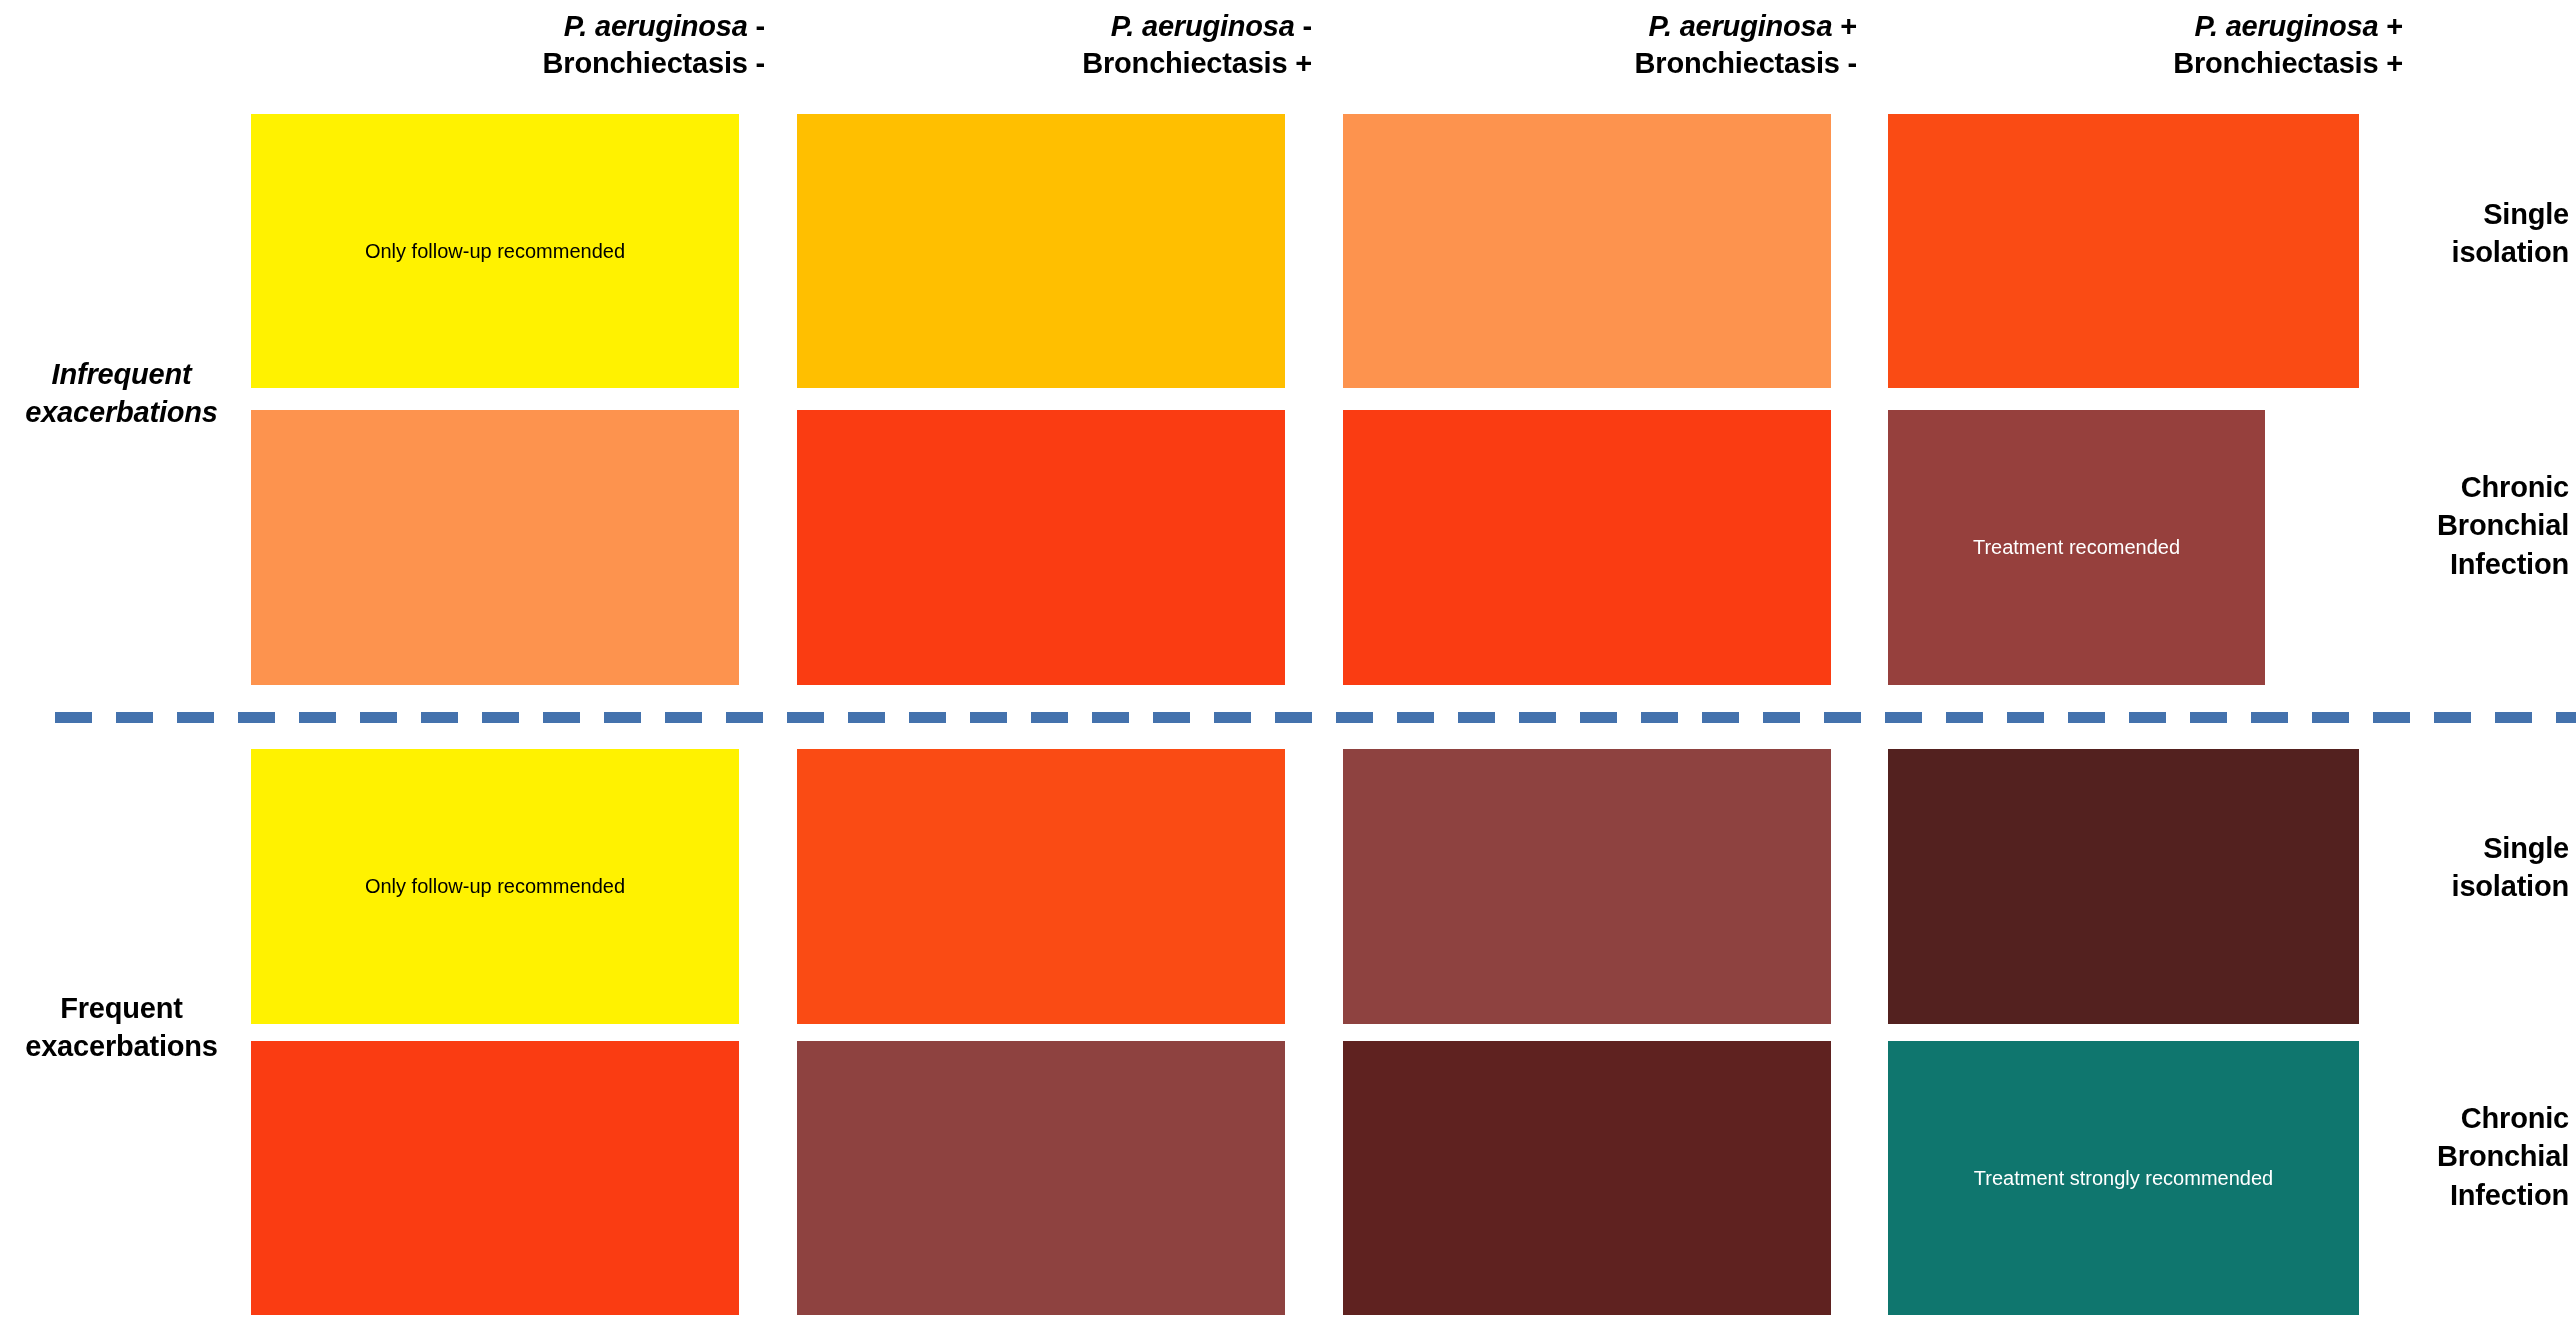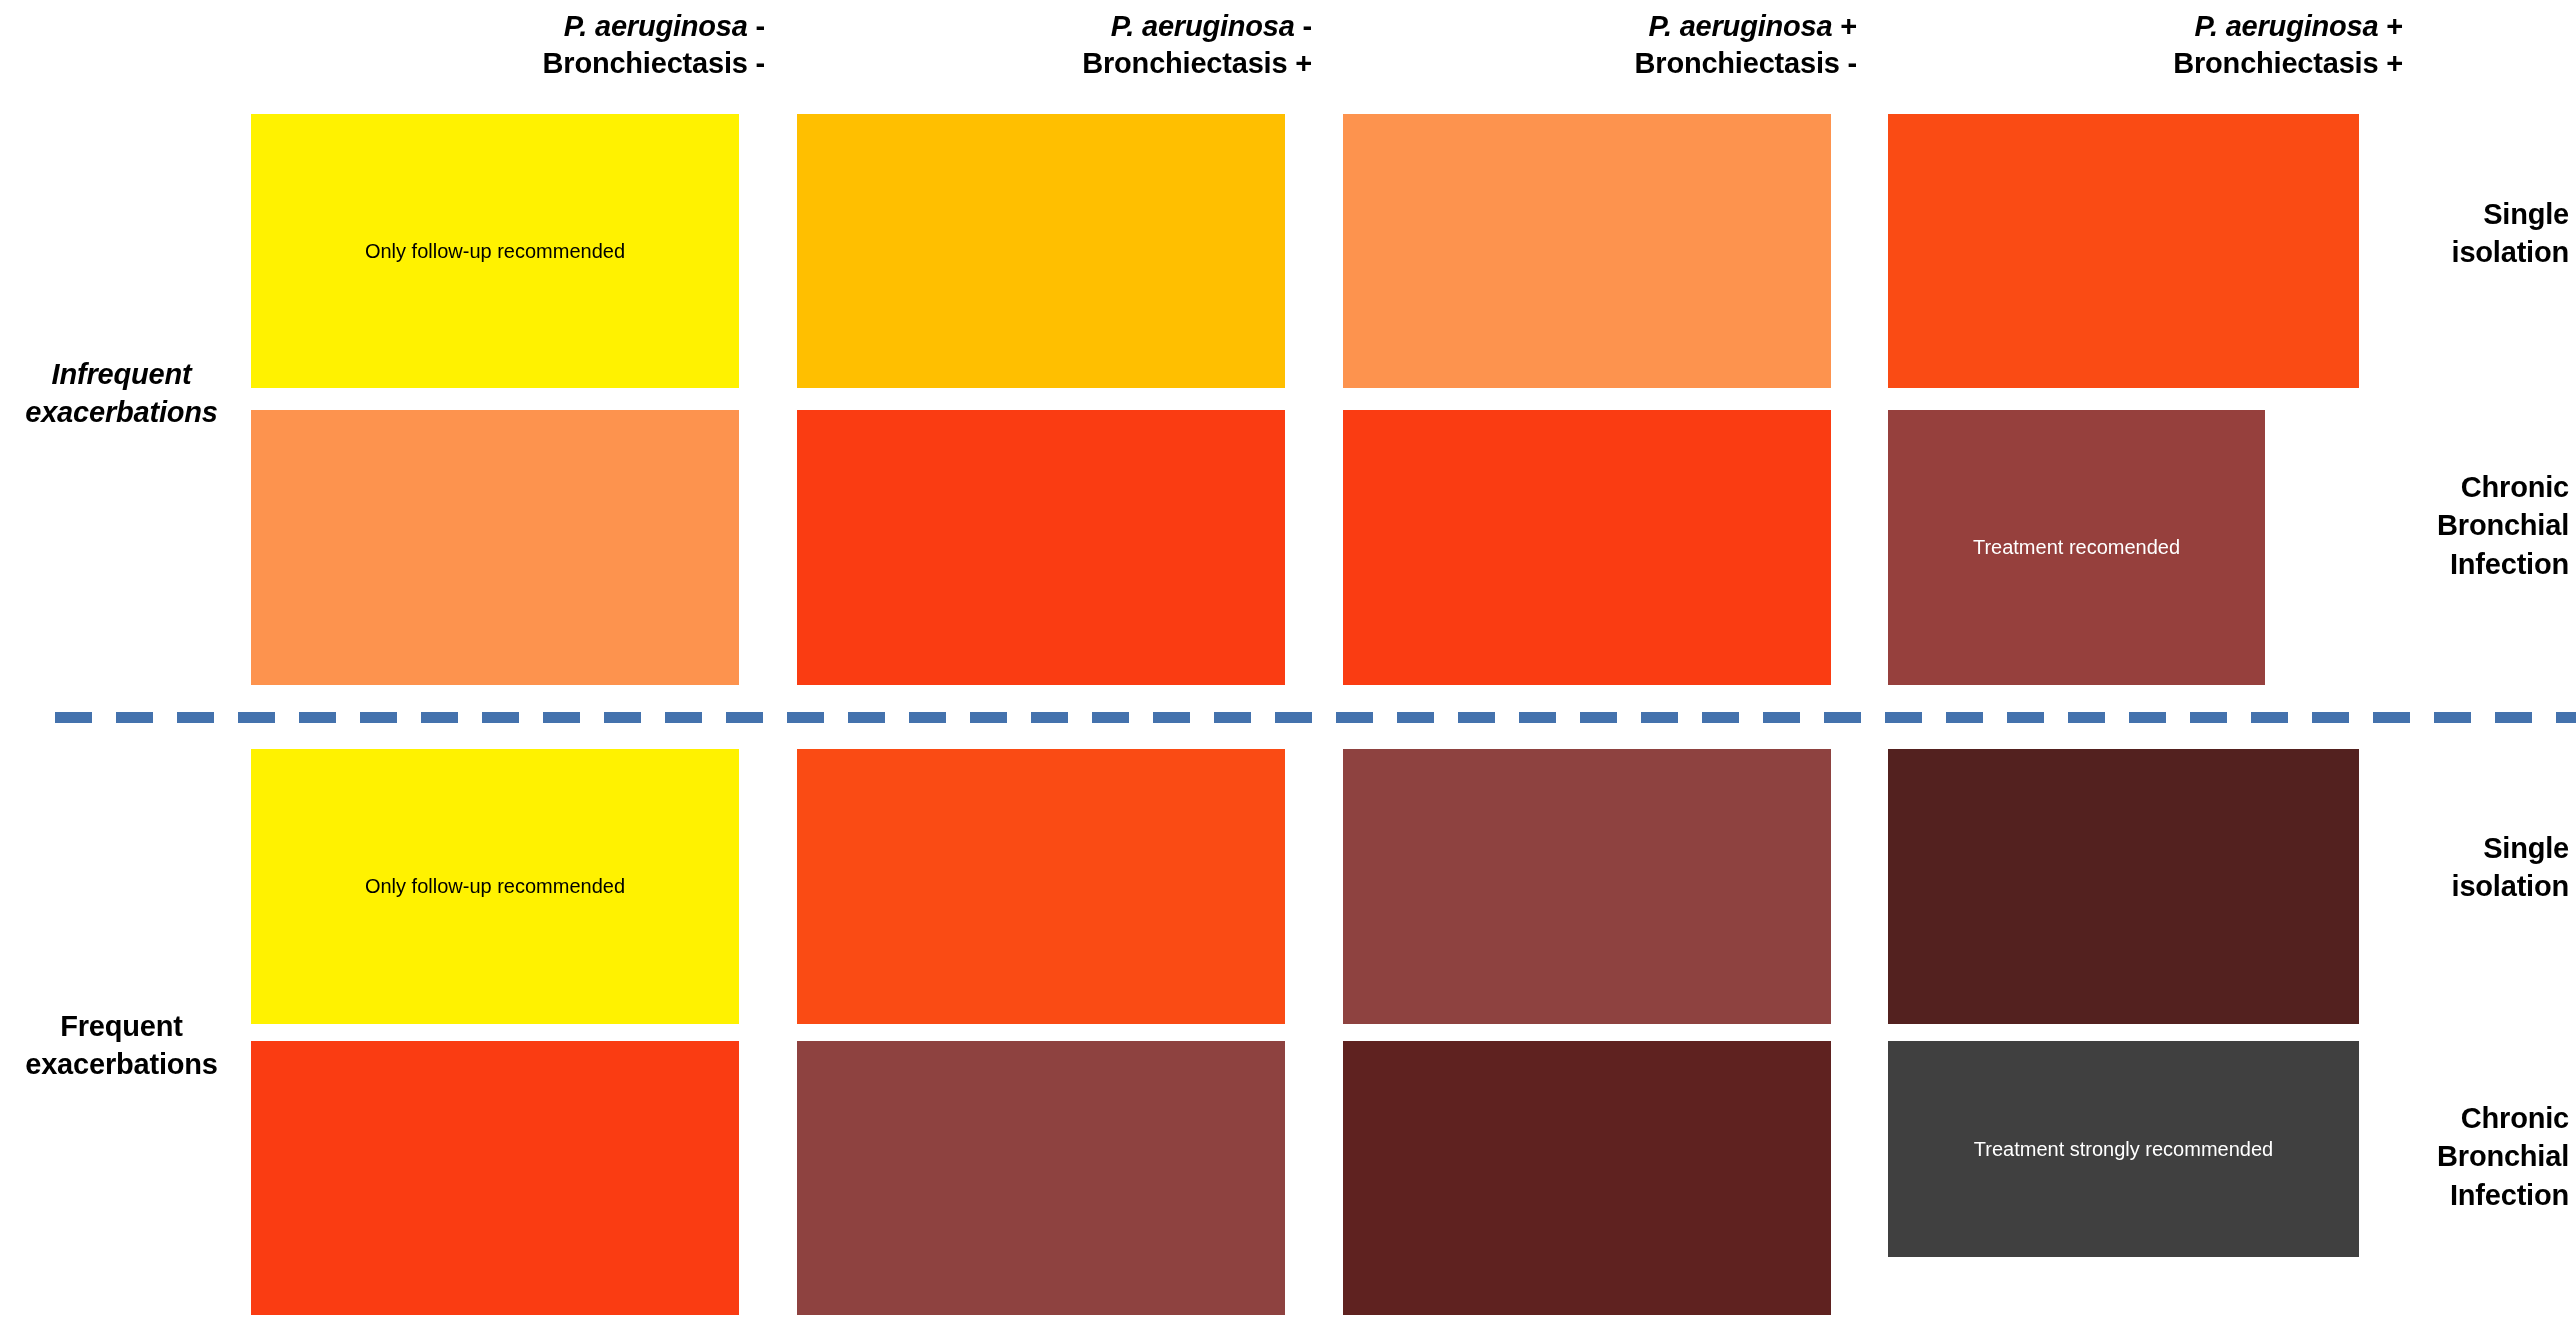--- a/index.html
+++ b/index.html
@@ -88,21 +88,21 @@
   <div class="col-header" style="left:1862px;top:7.7px;width:541px;">
     <span class="sp">P. aeruginosa</span><span> +</span><br>
     <span>Bronchiectasis +</span>
   </div>
 
   <div class="row-label-left" style="left:0px;top:355px;width:243px;font-style:italic;">
     <span>Infrequent</span><br>
     <span>exacerbations</span>
   </div>
 
-  <div class="row-label-left" style="left:0px;top:989px;width:243px;margin-top:18px;">
+  <div class="row-label-left" style="left:0px;top:989px;width:243px;">
     <span>Frequent</span><br>
     <span>exacerbations</span>
   </div>
 
   <div class="row-label-right" style="left:2384px;top:195px;width:185px;">
     <span>Single</span><br>
     <span>isolation</span>
   </div>
 
   <div class="row-label-right" style="left:2364px;top:468px;width:205px;">
@@ -165,18 +165,18 @@
 
   <div class="cell" style="left: 251px; top: 1041px; width: 488px; height: 274px; background: rgb(250, 60, 18); color: rgb(0, 0, 0);">
     <span class="cell-text"></span>
   </div>
   <div class="cell" style="left: 797px; top: 1041px; width: 488px; height: 274px; background: rgb(142, 66, 64); color: rgb(255, 255, 255);">
     <span class="cell-text"></span>
   </div>
   <div class="cell" style="left: 1343px; top: 1041px; width: 488px; height: 274px; background: rgb(95, 34, 32); color: rgb(255, 255, 255);">
     <span class="cell-text"></span>
   </div>
-  <div class="cell" style="left: 1888px; top: 1041px; width: 471px; height: 216px; background: #404040; color: rgb(255, 255, 255);">
+  <div class="cell" style="left: 1888px; top: 1041px; width: 471px; height: 274px; background: #0f766e; color: rgb(255, 255, 255);">
     <span class="cell-text">Treatment strongly recommended</span>
   </div>
 
 </div>
 
 
 </body></html>

